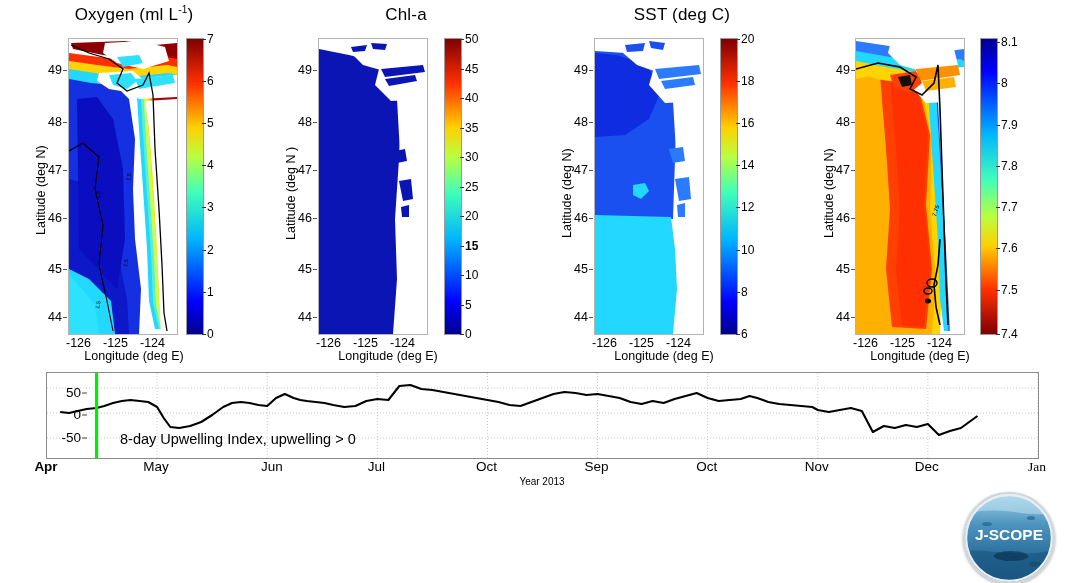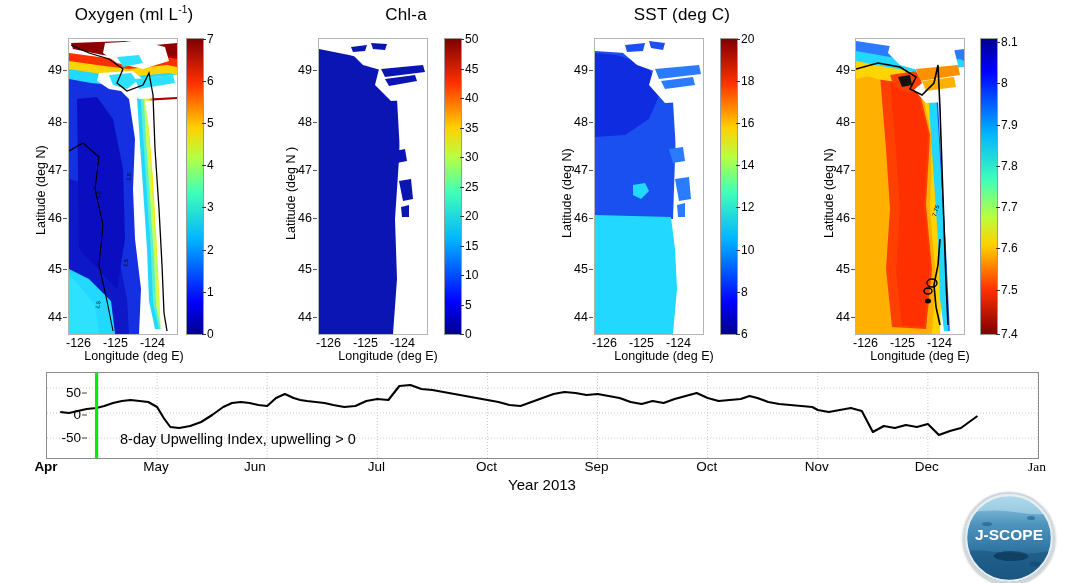--- a/index.html
+++ b/index.html
@@ -23,21 +23,21 @@
   .cbl::before{content:"";position:absolute;left:-5px;top:50%;width:4px;height:1px;background:#333;}
   
   #ts{position:absolute;left:46px;top:372px;width:991px;height:85px;
       border:1px solid #8c8c8c;background:#fff;}
   #tssvg{position:absolute;inset:0;width:100%;height:100%;}
   .tsy{position:absolute;right:1003px;font-size:13.5px;text-align:right;
        width:60px;transform:translateY(-50%);white-space:nowrap;}
   .tsy::after{content:"";position:absolute;right:-6px;top:50%;width:5px;height:1px;background:#444;}
   .tsmon{position:absolute;top:459px;font-size:13.5px;transform:translateX(-50%);white-space:nowrap;}
   #tsann{position:absolute;left:120px;top:431px;font-size:14.5px;white-space:nowrap;}
-  #yearlbl{position:absolute;top:476px;left:0;width:1084px;text-align:center;font-size:15px;}
+  #yearlbl{position:absolute;top:476px;left:0;width:1084px;text-align:center;font-size:10px;}
   
   #logo{position:absolute;left:963px;top:492px;width:88px;height:88px;border-radius:50%;
         overflow:hidden;border:2px solid #cfd6da;box-shadow:0 1px 3px rgba(0,0,0,.35);}
   #logosvg{position:absolute;inset:0;width:100%;height:100%;}
 </style>
 </head>
 <body>
 
 <div class="panel" id="panel-oxygen" style="left:0;width:268px;">
   <div class="ptitle">
@@ -161,21 +161,21 @@
   <div class="xtickrow" style="left:48px;top:336px;">-126</div>
   <div class="xtickrow" style="left:85px;top:336px;">-125</div>
   <div class="xtickrow" style="left:122px;top:336px;">-124</div>
   <div class="cbar" style="left:176px;top:38px;width:16px;height:295px;">
     <svg width="100%" height="100%" viewBox="0 0 16 295" preserveAspectRatio="none">
       <rect width="16" height="295" fill="url(#gjet1)"></rect>
     </svg>
     <span class="cbl" style="top:100%;">0</span>
     <span class="cbl" style="top:90%;">5</span>
     <span class="cbl" style="top:80%;">10</span>
-    <span class="cbl" style="top:70%;">15</span>
+    <span class="cbl" style="top:70%;font-weight:bold;">15</span>
     <span class="cbl" style="top:60%;">20</span>
     <span class="cbl" style="top:50%;">25</span>
     <span class="cbl" style="top:40%;">30</span>
     <span class="cbl" style="top:30%;">35</span>
     <span class="cbl" style="top:20%;">40</span>
     <span class="cbl" style="top:10%;">45</span>
     <span class="cbl" style="top:0%;">50</span>
   </div>
 </div>
 
@@ -363,20 +363,20 @@
       <ellipse cx="66" cy="24" rx="4" ry="2" fill="#1b5c88" opacity=".6"></ellipse>
       <ellipse cx="70" cy="70" rx="6" ry="2.5" fill="#14486e" opacity=".6"></ellipse>
       <text x="44" y="46" font-size="15.5" font-weight="bold" fill="#fff" text-anchor="middle" font-family="'Liberation Sans',sans-serif">J-SCOPE</text>
     </g>
     <circle cx="44" cy="44" r="43" fill="none" stroke="#e8eef1" stroke-width="2.5"></circle>
   </svg>
 </div>
 
 <div class="tsmon" style="left: 46px; font-weight: bold;">Apr</div>
 <div class="tsmon" style="left: 156.111px;">May</div>
-<div class="tsmon" style="left: 255px;">Jun</div>
+<div class="tsmon" style="left: 272px;">Jun</div>
 <div class="tsmon" style="left: 376.333px;">Jul</div>
 <div class="tsmon" style="left: 486.444px;">Oct</div>
 <div class="tsmon" style="left: 596.556px;">Sep</div>
 <div class="tsmon" style="left: 706.667px;">Oct</div>
 <div class="tsmon" style="left: 816.778px;">Nov</div>
 <div class="tsmon" style="left: 926.889px;">Dec</div>
 <div class="tsmon" style="left: 1037px; font-family: Liberation Serif, serif;">Jan</div>
 
 </body></html>

